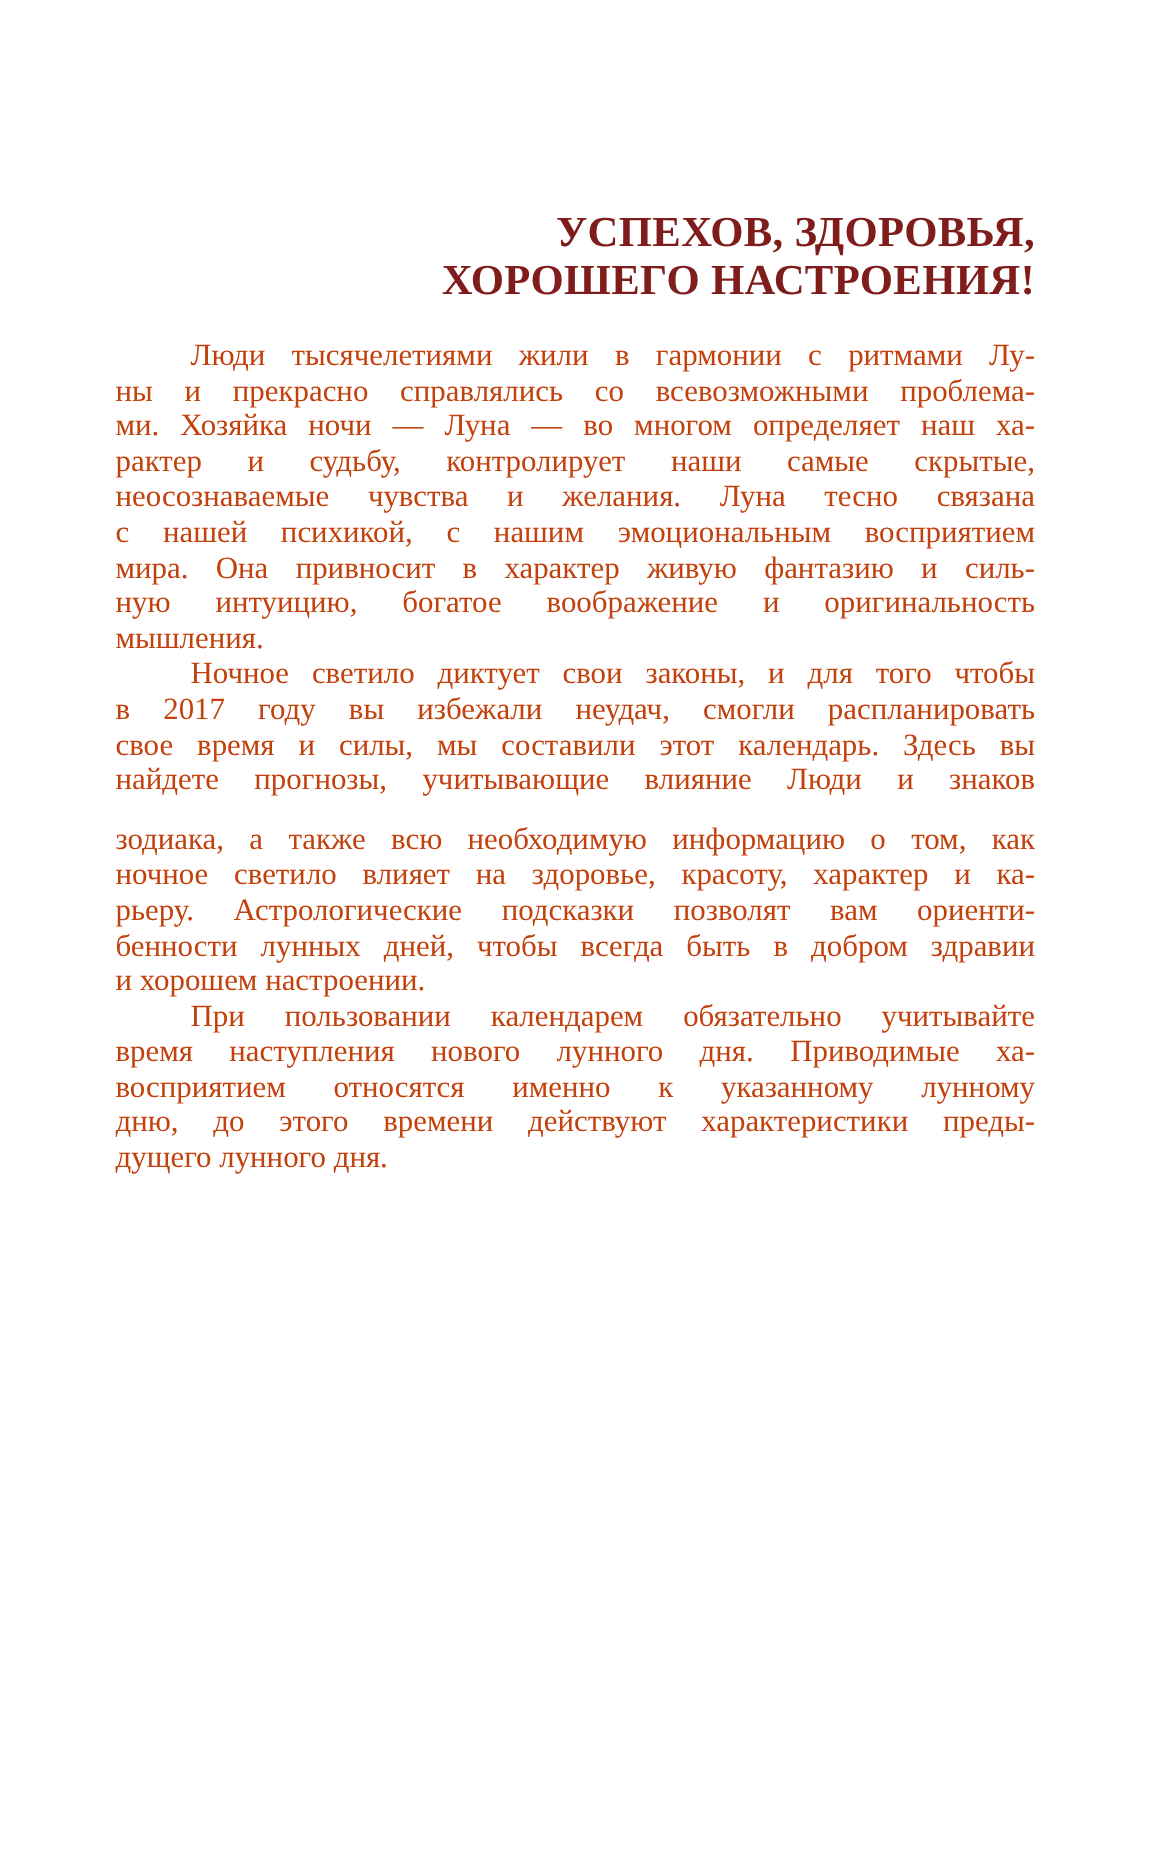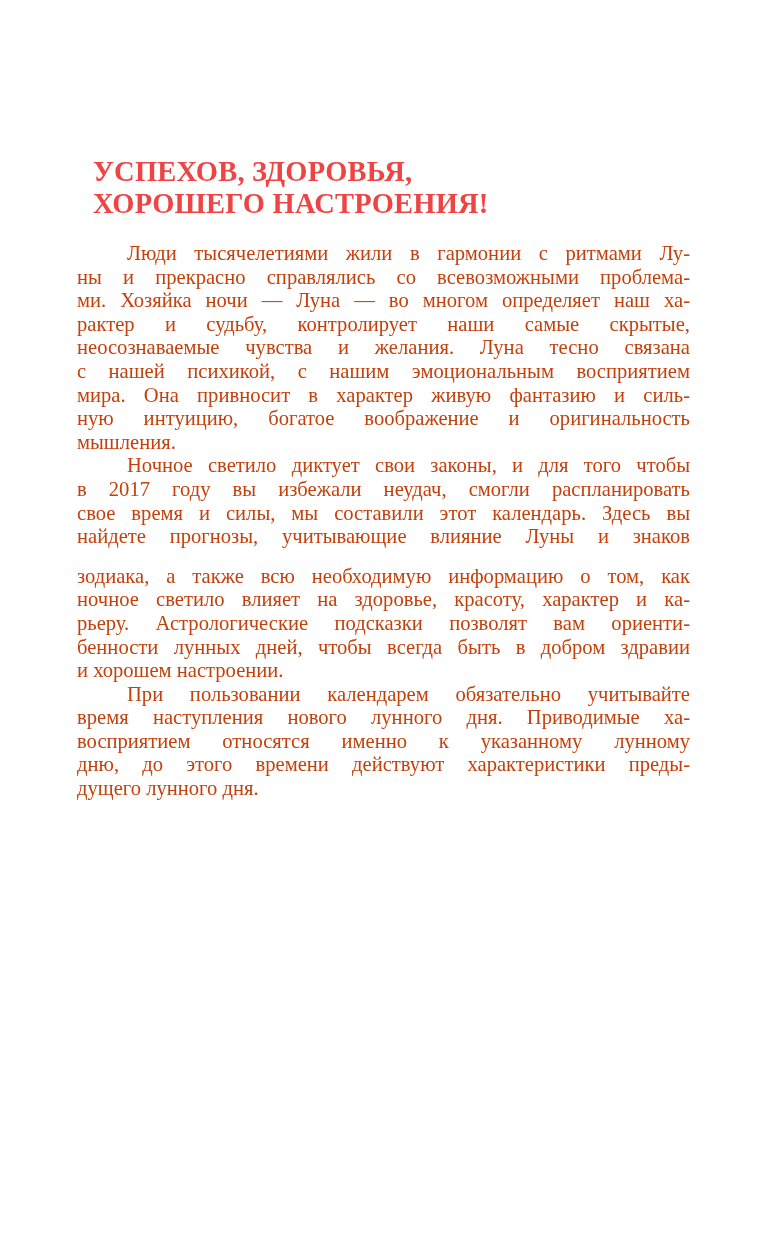--- a/index.html
+++ b/index.html
@@ -15,27 +15,27 @@
       color: #1e1e1e;
       font-family: "Liberation Serif", "DejaVu Serif", serif;
     }
     .page {
       position: absolute;
       left: 77px;
       top: 140px;
       width: 613px;
     }
     .title {
-      margin: 16px;
-      text-align: left;
+      margin: 0;
+      text-align: right;
       font-weight: bold;
       font-size: 28.5px;
       line-height: 32px;
       letter-spacing: 0.2px;
-      color: #ef4444;
+      color: #7f1d1d;
     }
     .title span {
       display: block;
     }
     .body-text {
       margin-top: 22px;
     }
     .line {
       display: block;
       text-align: justify;
@@ -75,21 +75,21 @@
       <span class="line" style="white-space: normal; overflow: hidden;">с нашей психикой, с нашим эмоциональным восприятием</span>
       <span class="line" style="white-space: normal; overflow: hidden;">мира. Она привносит в характер живую фантазию и силь-</span>
       <span class="line" style="white-space: normal; overflow: hidden;">ную интуицию, богатое воображение и оригинальность</span>
       <span class="line last">мышления.</span>
     </div>
 
     <div class="para-lines">
       <span class="line first" style="white-space: normal; overflow: hidden;">Ночное светило диктует свои законы, и для того чтобы</span>
       <span class="line" style="white-space: normal; overflow: hidden;">в 2017 году вы избежали неудач, смогли распланировать</span>
       <span class="line" style="white-space: normal; overflow: hidden;">свое время и силы, мы составили этот календарь. Здесь вы</span>
-      <span class="line" style="white-space: normal; overflow: hidden;">найдете прогнозы, учитывающие влияние Луны и знаков</span>
+      <span class="line" style="white-space: normal; overflow: hidden;">найдете прогнозы, учитывающие влияние Люди и знаков</span>
       <span class="line" style="white-space: normal; overflow: hidden; margin-top: 16px;">зодиака, а также всю необходимую информацию о том, как</span>
       <span class="line" style="white-space: normal; overflow: hidden;">ночное светило влияет на здоровье, красоту, характер и ка-</span>
       <span class="line" style="white-space: normal; overflow: hidden;">рьеру. Астрологические подсказки позволят вам ориенти-</span>
       <span class="line" style="white-space: normal; overflow: hidden;">бенности лунных дней, чтобы всегда быть в добром здравии</span>
       <span class="line last">и хорошем настроении.</span>
     </div>
 
     <div class="para-lines">
       <span class="line first" style="white-space: normal; overflow: hidden;">При пользовании календарем обязательно учитывайте</span>
       <span class="line" style="white-space: normal; overflow: hidden;">время наступления нового лунного дня. Приводимые ха-</span>

